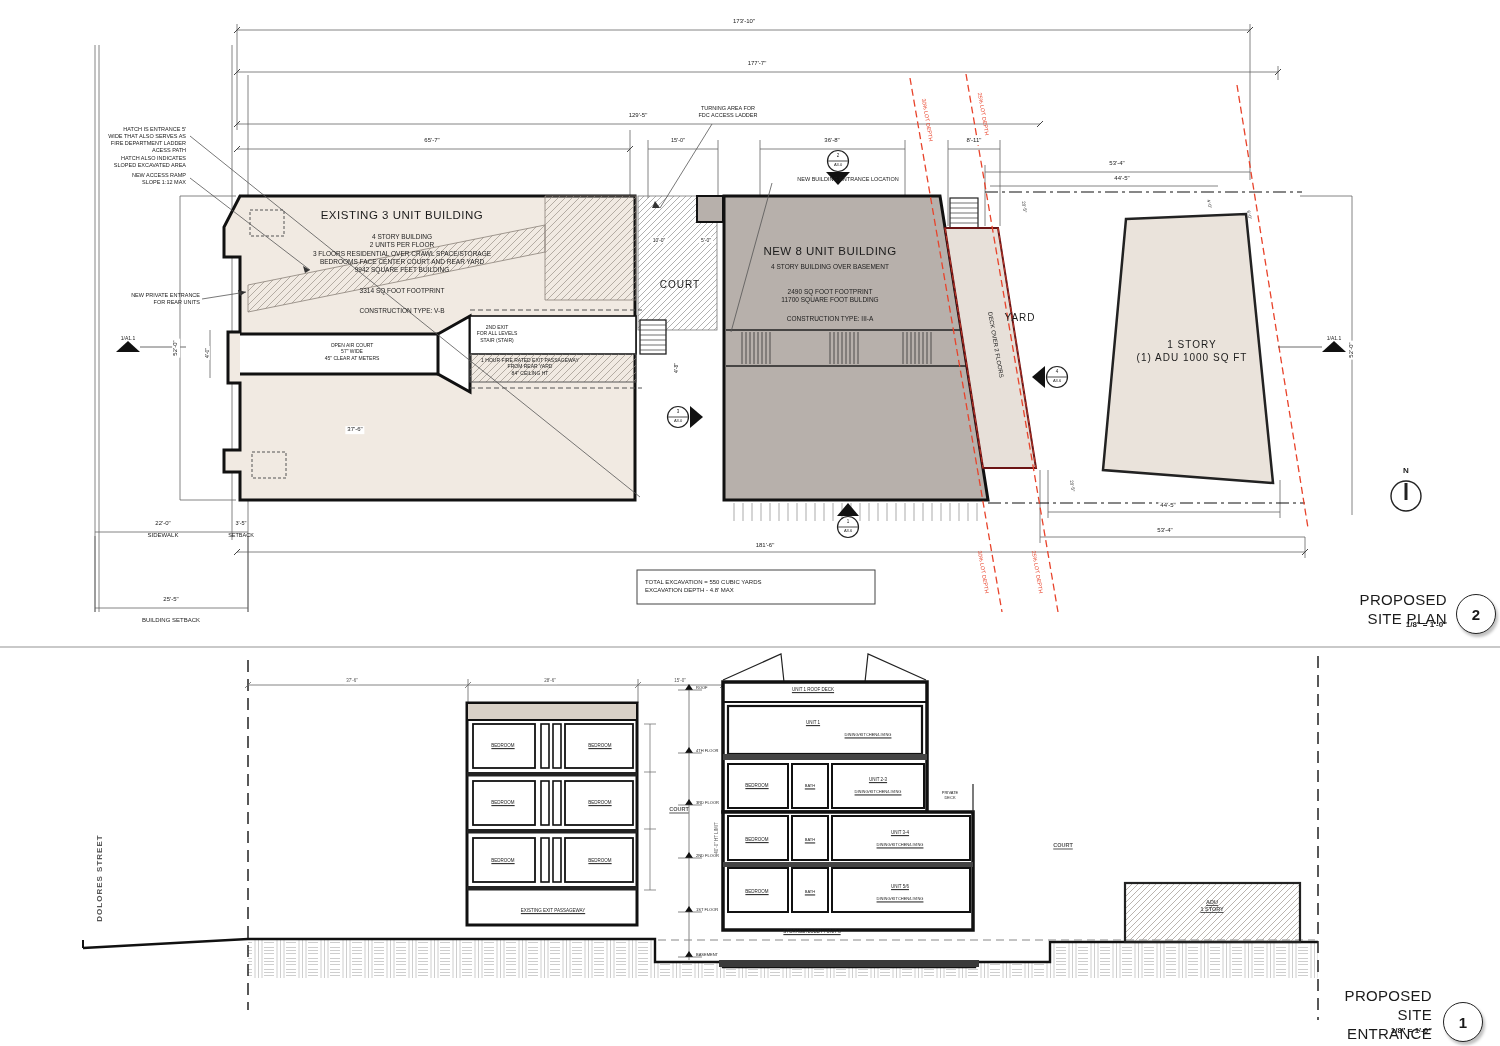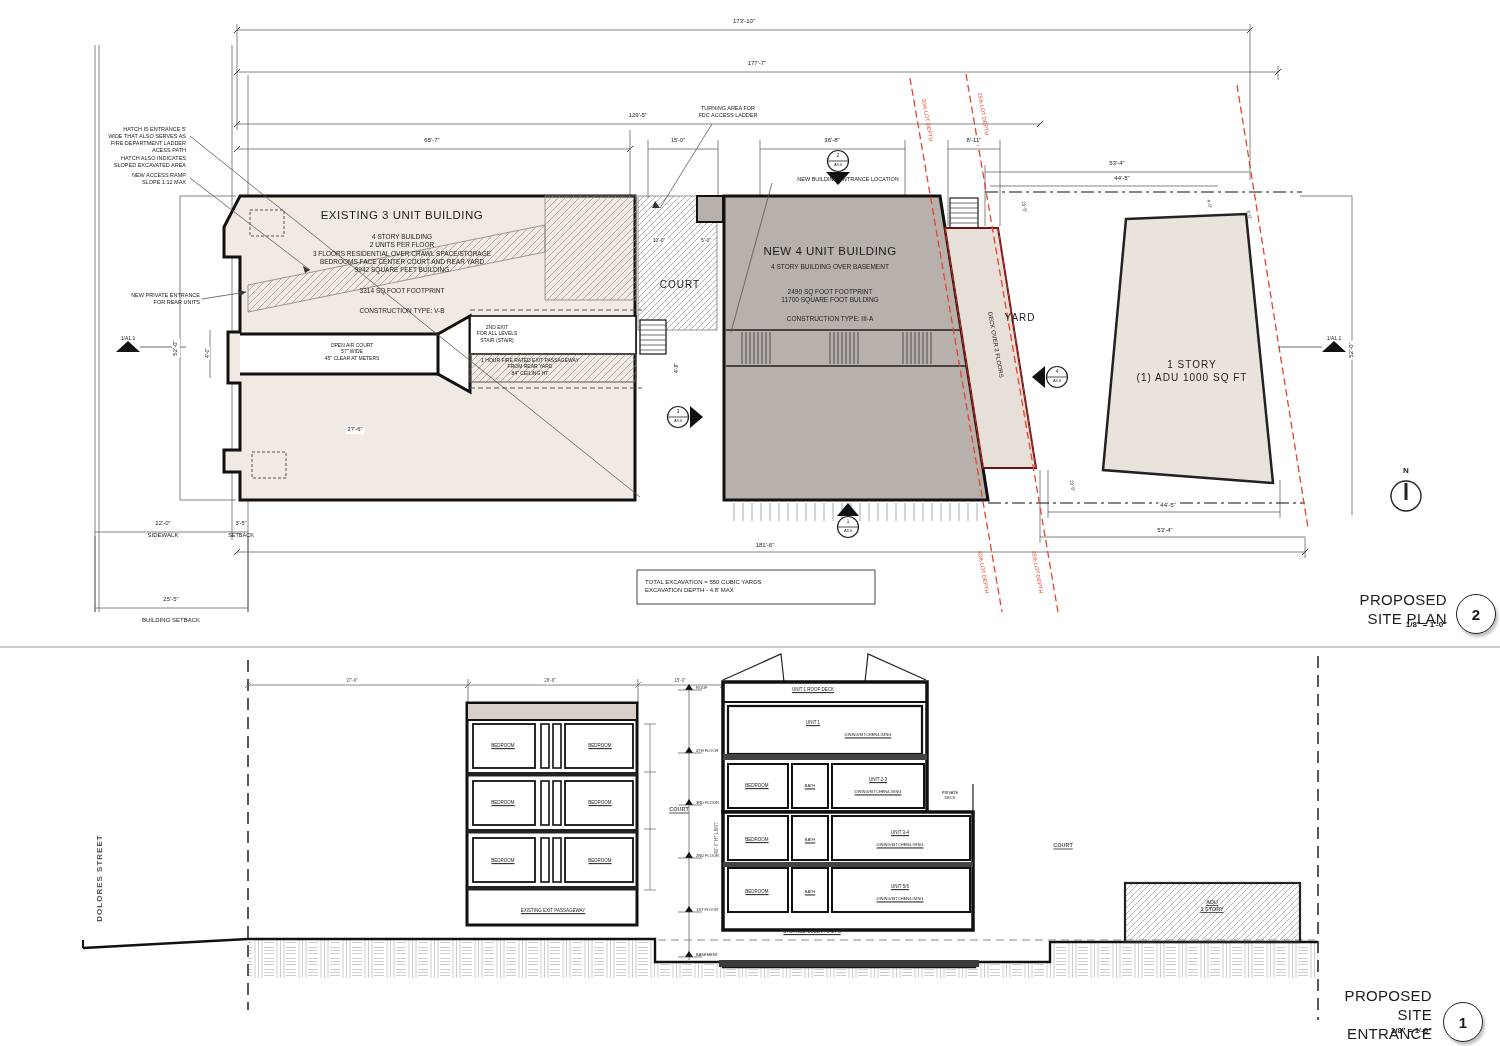--- a/index.html
+++ b/index.html
@@ -443,29 +443,29 @@
 FROM REAR YARD
 84" CEILING HT</span>
 <span class="lbl s6 bg" style="left:355px;top:430px">37'-6"</span>
 
 <span class="lbl s10" style="left:680px;top:285px">COURT</span>
 <span class="lbl s5 bg" style="left:659px;top:240px">10'-0"</span>
 <span class="lbl s5 bg" style="left:706px;top:240px">5'-0"</span>
 <span class="lbl s5 bg rotm90" style="left:676px;top:368px">4'-8"</span>
 
 <span class="lbl s55" style="left:848px;top:180px">NEW BUILDING ENTRANCE LOCATION</span>
-<span class="lbl s11" style="left:830px;top:251px">NEW 4 UNIT BUILDING</span>
+<span class="lbl s11" style="left:830px;top:251px">NEW 8 UNIT BUILDING</span>
 <span class="lbl s65" style="left:830px;top:267px">4 STORY BUILDING OVER BASEMENT</span>
 <span class="lbl s65" style="left:830px;top:296px">2490 SQ FOOT FOOTPRINT
 11700 SQUARE FOOT BULDING</span>
 <span class="lbl s65" style="left:830px;top:319px">CONSTRUCTION TYPE: III-A</span>
 
 <span class="lbl s6 rot80" style="left:995px;top:345px">DECK OVER 2 FLOORS</span>
 <span class="lbl s10" style="left:1020px;top:318px">YARD</span>
-<span class="lbl s10" style="left:1192px;top:372px">1 STORY
+<span class="lbl s10" style="left:1192px;top:352px">1 STORY
 (1) ADU 1000 SQ FT</span>
 
 <span class="lbl s55 red rot80" style="left:927px;top:120px">30% LOT DEPTH</span>
 <span class="lbl s55 red rot80" style="left:983px;top:114px">25% LOT DEPTH</span>
 <span class="lbl s55 red rot80" style="left:983px;top:572px">30% LOT DEPTH</span>
 <span class="lbl s55 red rot80" style="left:1037px;top:572px">25% LOT DEPTH</span>
 
 <span class="lbl s6 bg rotm90" style="left:176px;top:348px">52'-0"</span>
 <span class="lbl s5 bg rotm90" style="left:207px;top:353px">4'-0"</span>
 <span class="lbl s5" style="left:128px;top:338px">1/A1.1</span>

